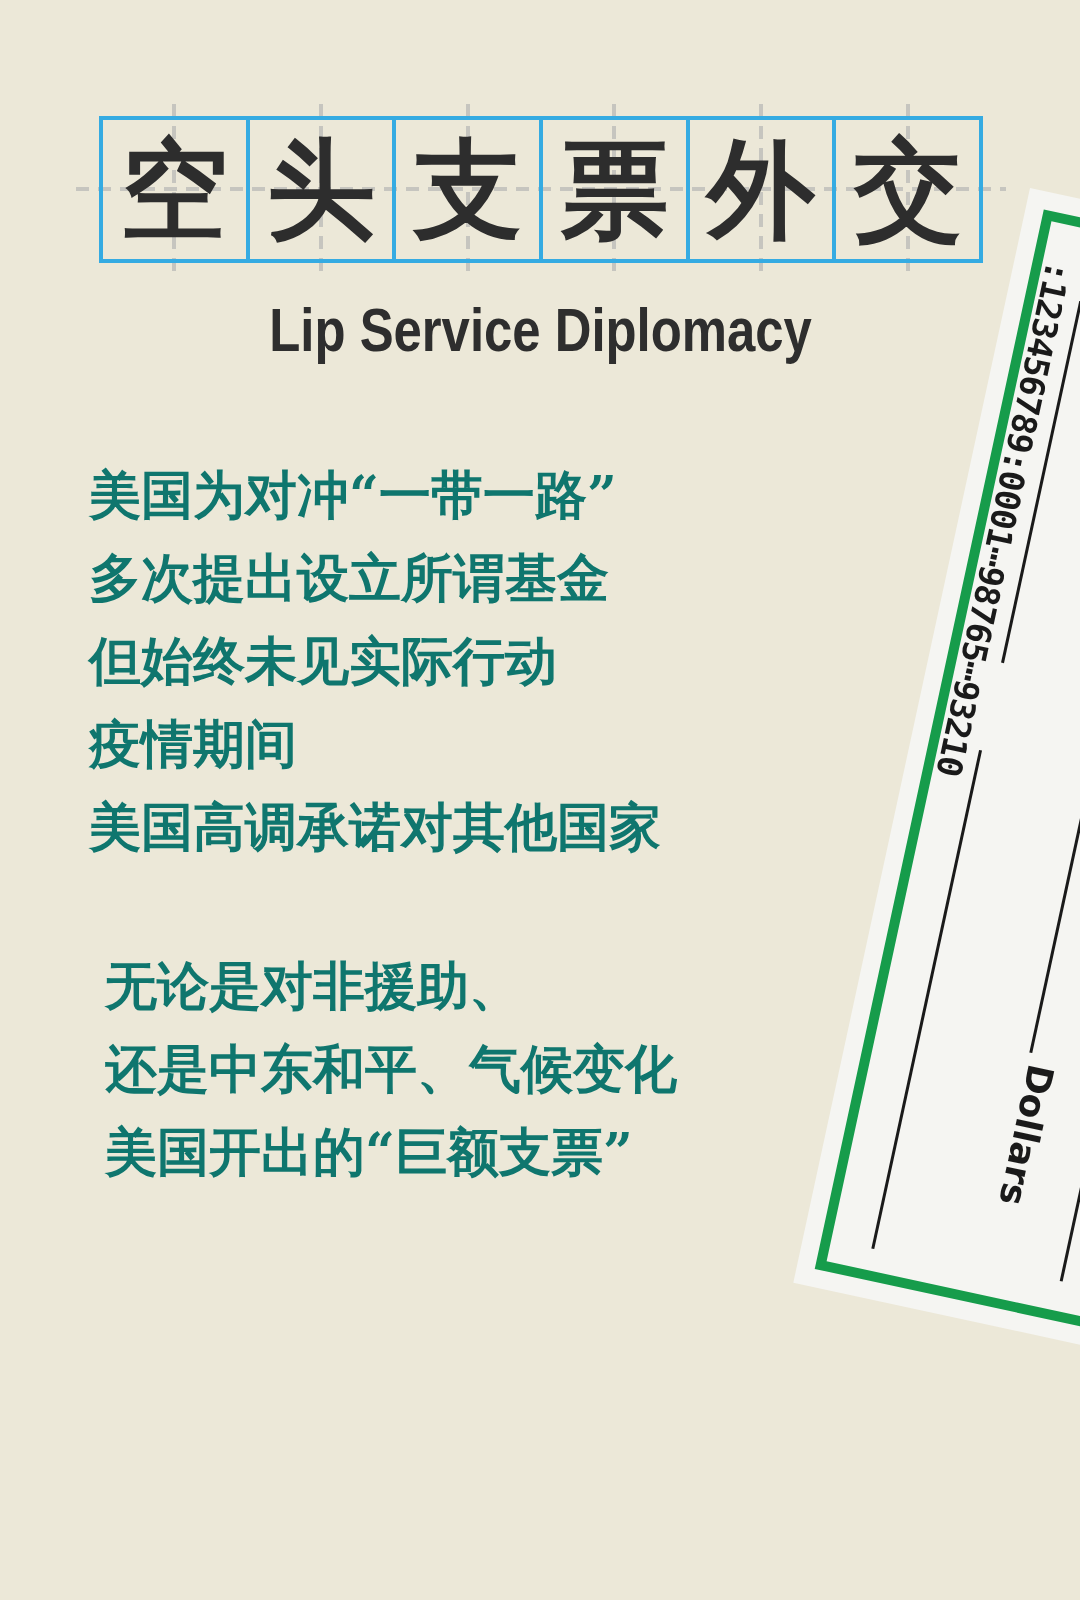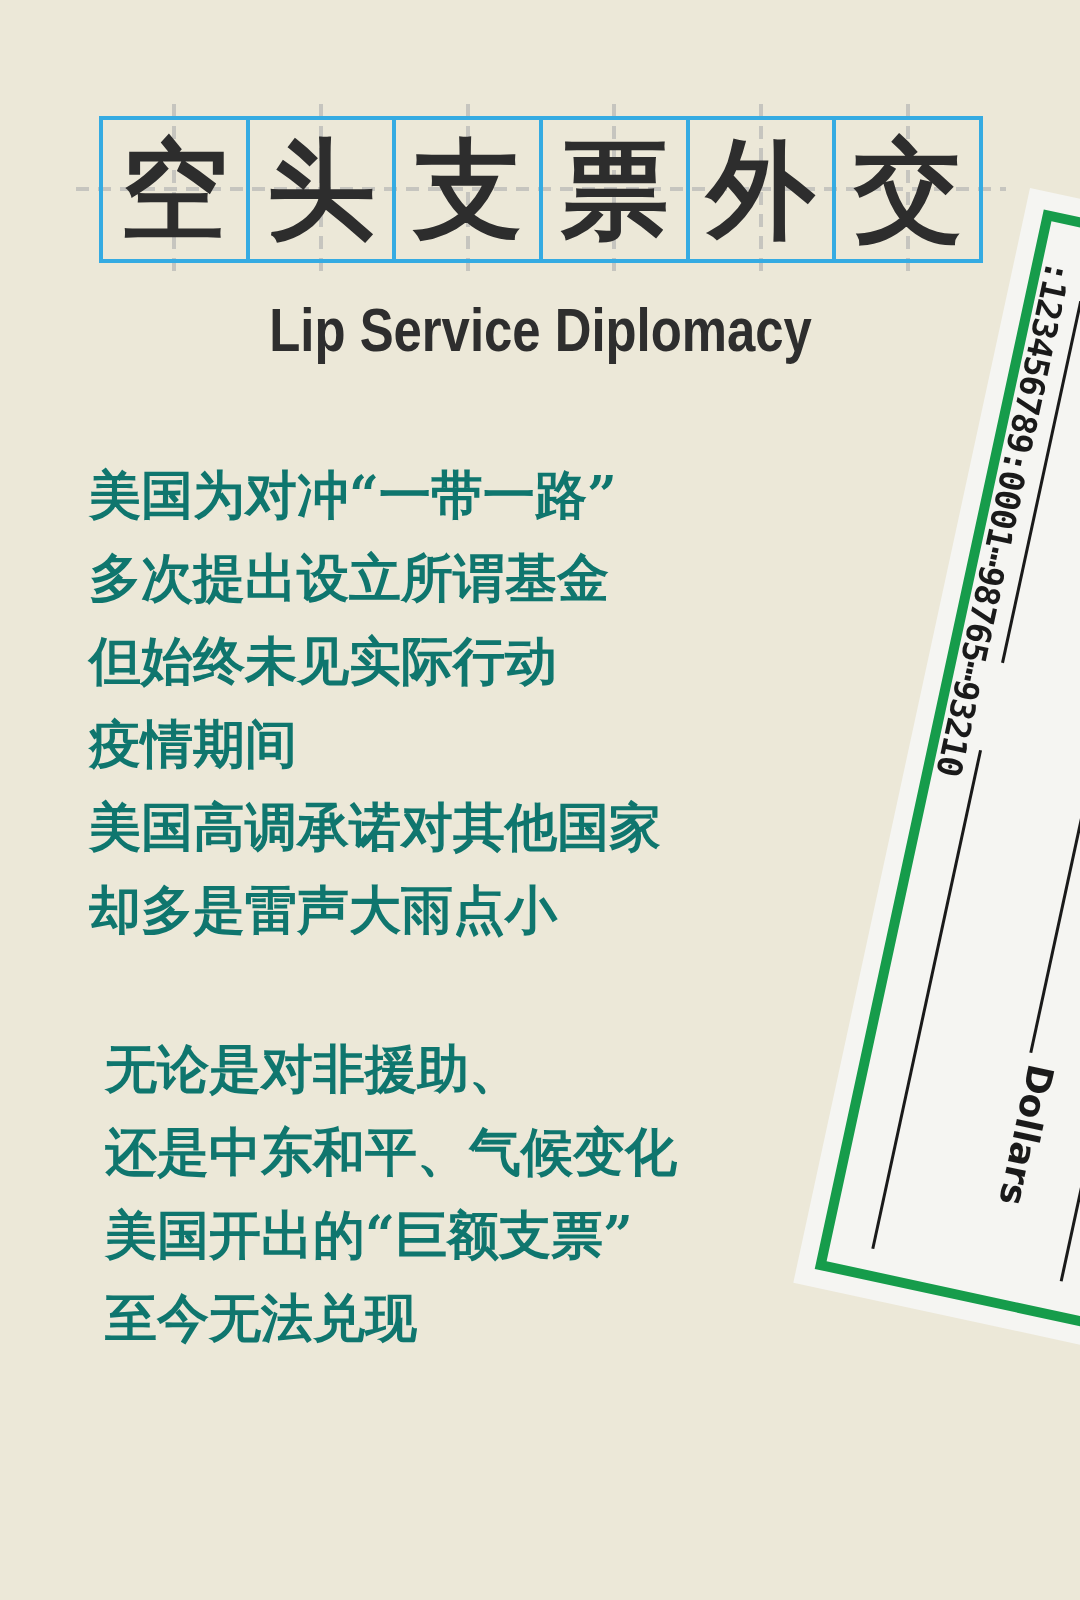--- a/index.html
+++ b/index.html
@@ -132,27 +132,25 @@
 
   <div class="subtitle">Lip Service Diplomacy</div>
 
   <div class="body-text">
     <div>
       <div>美国为对冲“一带一路”</div>
       <div>多次提出设立所谓基金</div>
       <div>但始终未见实际行动</div>
       <div>疫情期间</div>
       <div>美国高调承诺对其他国家</div>
-      <div>却多是雷声大雨点小</div>
     </div>
     <div class="para2">
       <div>无论是对非援助、</div>
       <div>还是中东和平、气候变化</div>
       <div>美国开出的“巨额支票”</div>
-      <div>至今无法兑现</div>
     </div>
   </div>
 
   <div class="check">
     <div class="ck-border"></div>
     <div class="ck-line ln-payee"></div>
     <div class="ck-line ln-amount"></div>
     <div class="ck-dollars">Dollars</div>
     <div class="ck-line ln-memo"></div>
     <div class="ck-line ln-sign"></div>

